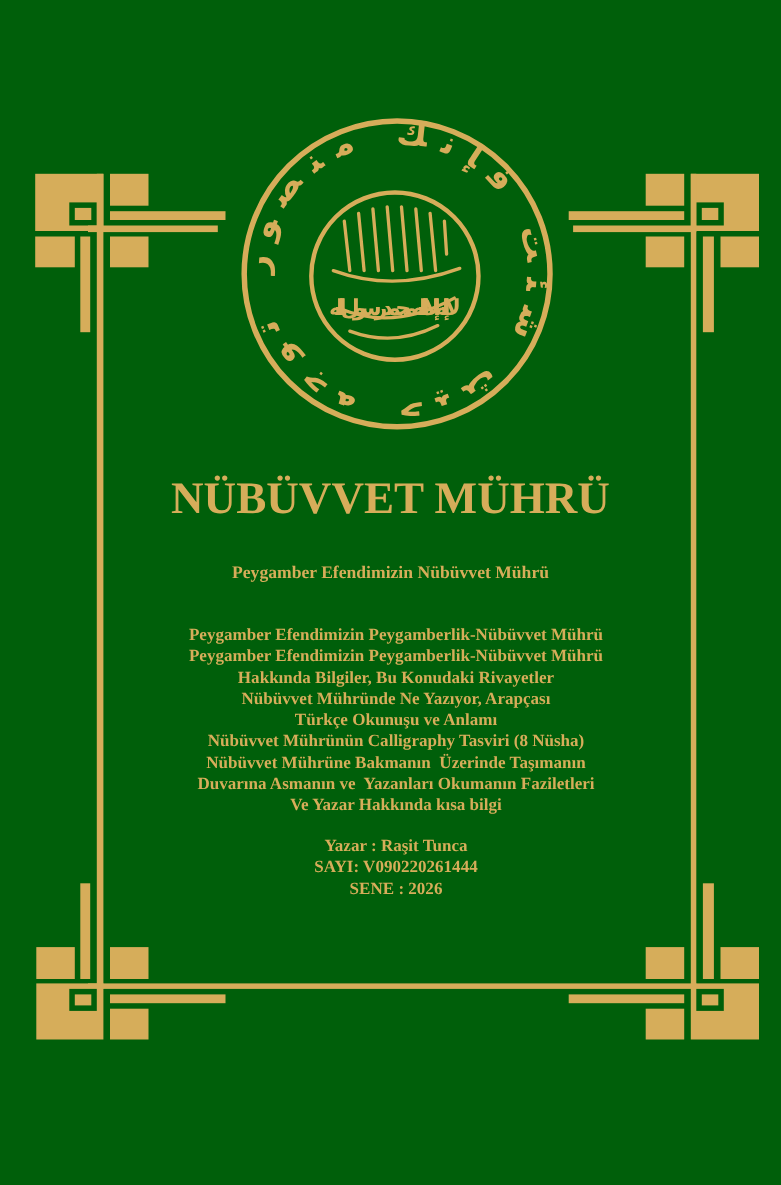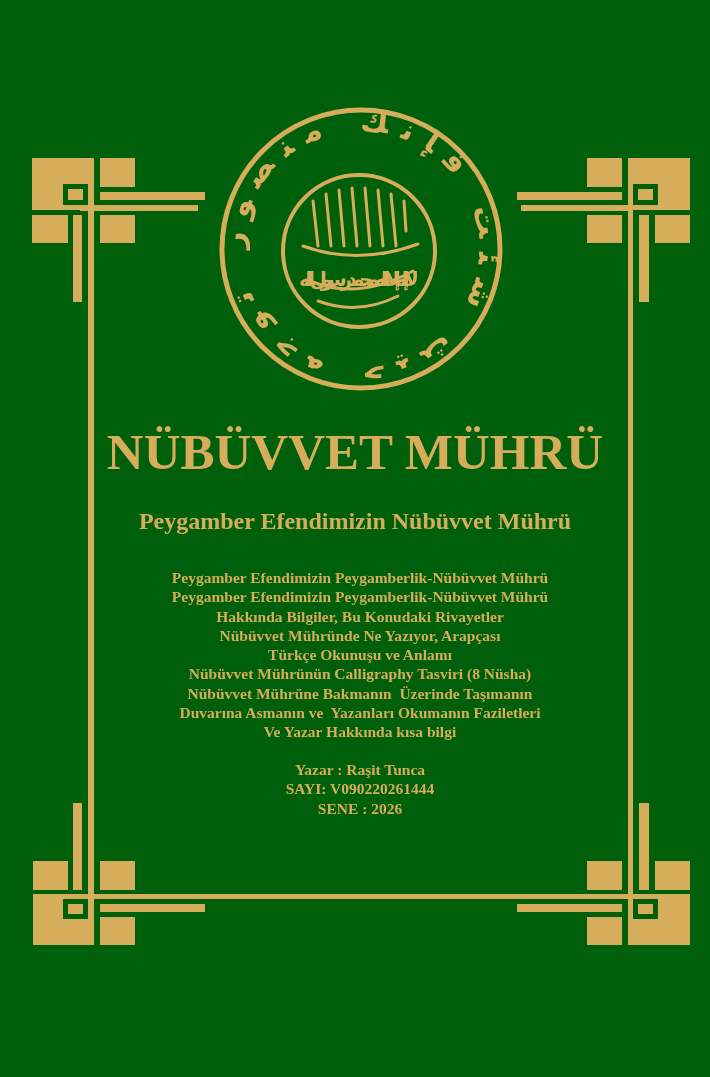--- a/index.html
+++ b/index.html
@@ -12,26 +12,26 @@
   .cover { position: absolute; left: 0; top: 0; width: 710px; height: 1077px; background: #005f0a; }
   .g { position: absolute; background: #d6ad5a; }
   .ring { position: absolute; border: 5px solid #005f0a; box-sizing: border-box; }
 
   .seal { position: absolute; left: 218px; top: 106px; width: 286px; height: 286px; }
   .seal svg { width: 100%; height: 100%; display: block; }
 
   .title {
     position: absolute; left: 0; width: 710px; top: 428px;
     text-align: center; color: #d6ad5a; font-weight: bold;
-    font-size: 51px; letter-spacing: 0px; line-height: 48px;
+    font-size: 41px; letter-spacing: 0px; line-height: 48px;
   }
   .subtitle {
     position: absolute; left: 0; width: 710px; top: 508px;
     text-align: center; color: #d6ad5a; font-weight: bold;
-    font-size: 24px; line-height: 26px;
+    font-size: 16px; line-height: 26px;
   }
   .desc {
     position: absolute; left: 0; width: 720px; top: 568px;
     text-align: center; color: #d6ad5a; font-weight: bold;
     font-size: 15.5px; line-height: 19.3px;
   }
   .desc div { white-space: pre; }
   .meta {
     position: absolute; left: 0; width: 720px; top: 760px;
     text-align: center; color: #d6ad5a; font-weight: bold;

